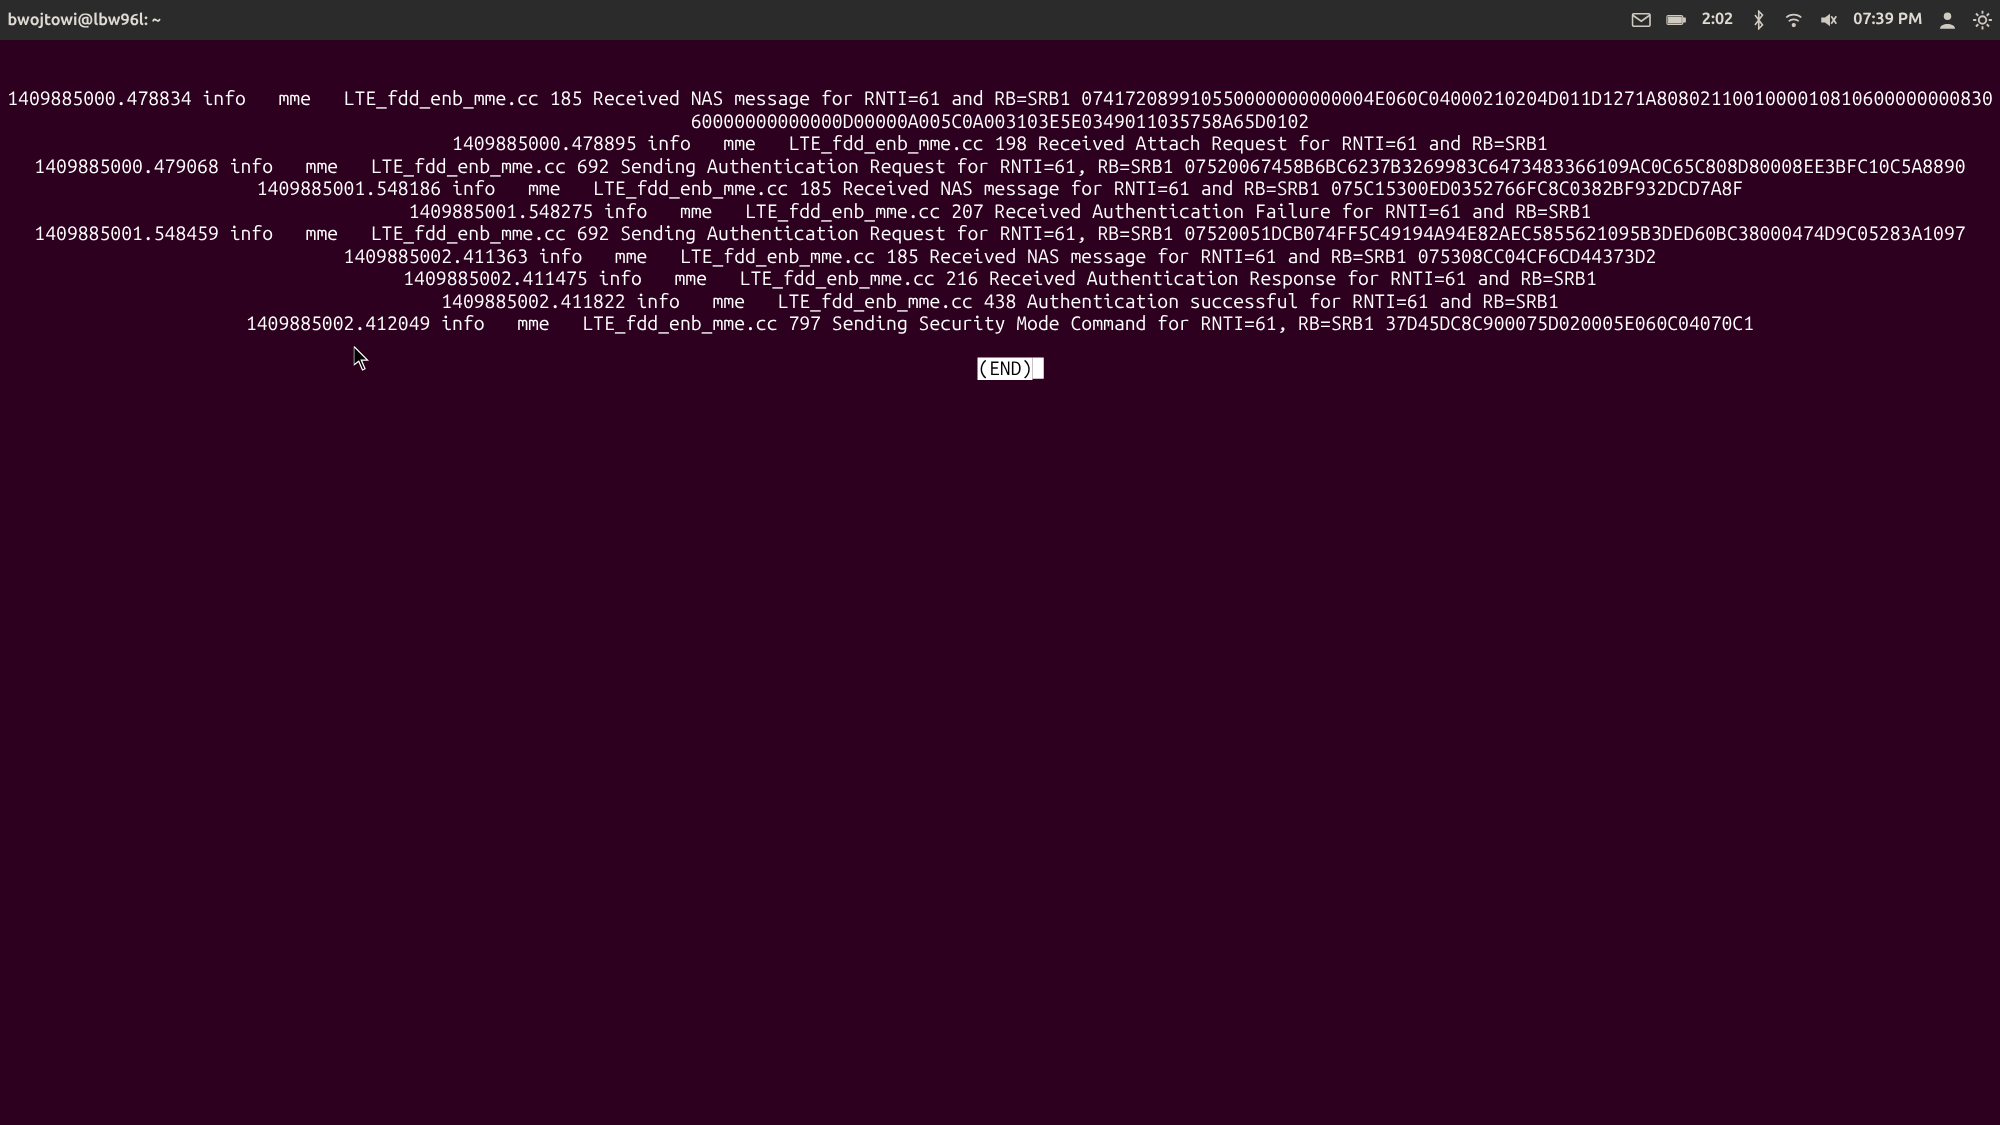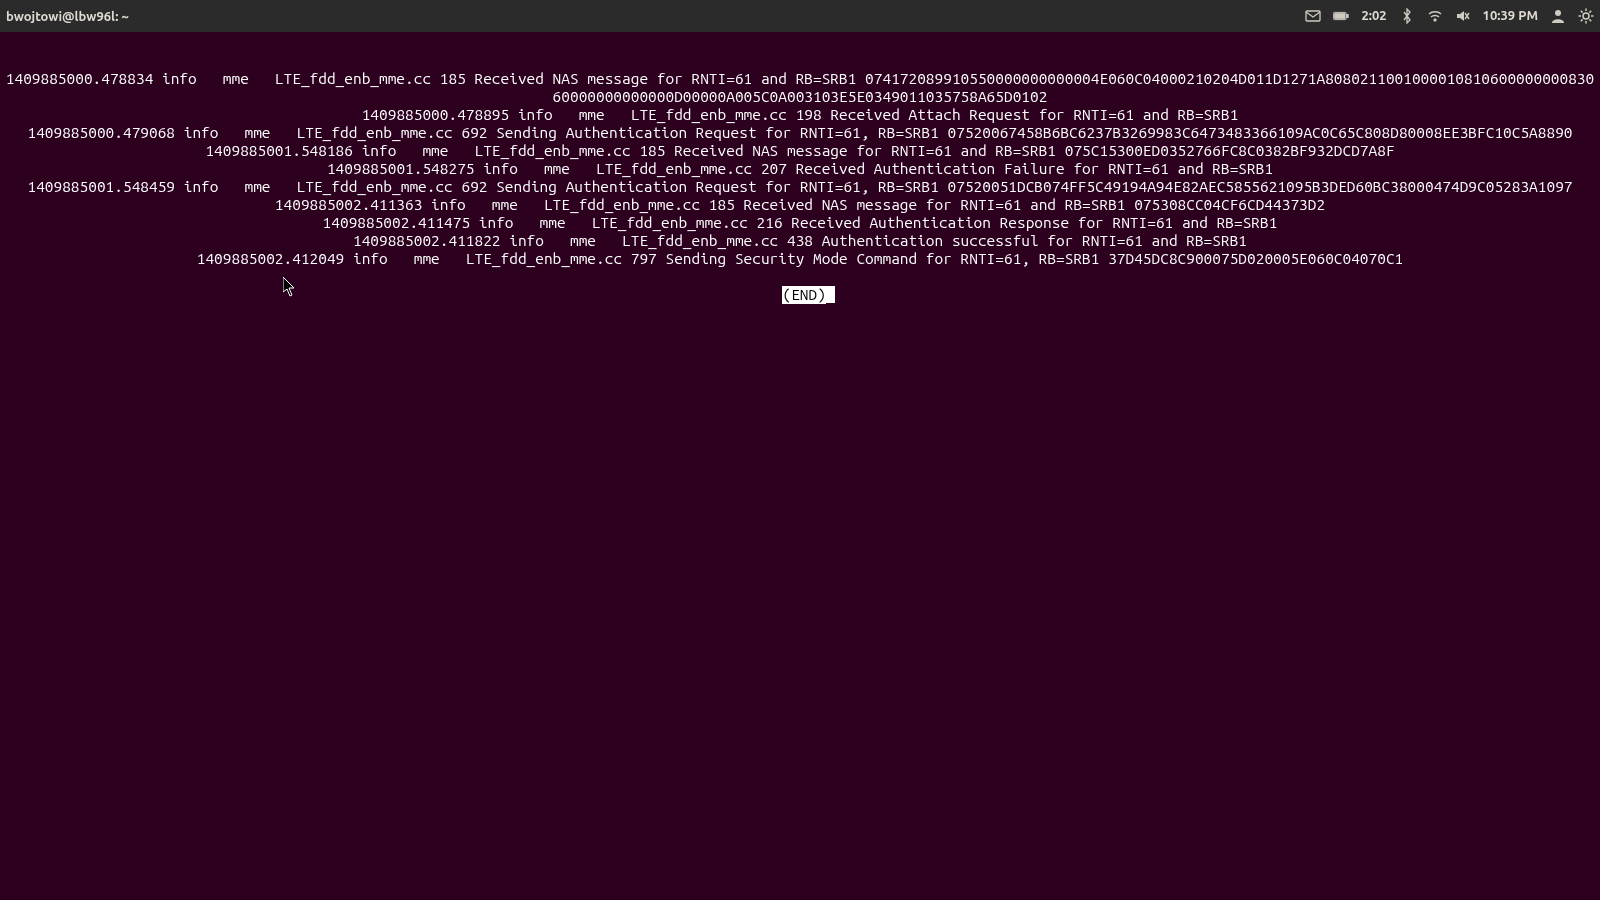--- a/index.html
+++ b/index.html
@@ -92,21 +92,21 @@
           <circle cx="8" cy="12" r="1.2"></circle>
         </svg>
     </span>
     <span class="ico">
       <svg viewBox="0 0 16 16">
           <path d="M2 6 L5 6 L9 3 L9 13 L5 10 L2 10 Z" fill="#cfcac0" stroke="none"></path>
           <line x1="10" y1="5" x2="14" y2="11" stroke-width="1.4"></line>
           <line x1="14" y1="5" x2="10" y2="11" stroke-width="1.4"></line>
         </svg>
     </span>
-    <span class="txt">10:39 PM</span>
+    <span class="txt">07:39 PM</span>
     <span class="ico">
       <svg viewBox="0 0 16 16">
           <circle cx="8" cy="5" r="3" fill="#cfcac0" stroke="none"></circle>
           <path d="M2 15 C2 10 14 10 14 15 Z" fill="#cfcac0" stroke="none"></path>
         </svg>
     </span>
     <span class="ico">
       <svg viewBox="0 0 16 16">
           <circle cx="8" cy="8" r="3" fill="none" stroke-width="1.5"></circle>
           <g stroke-width="1.5">

